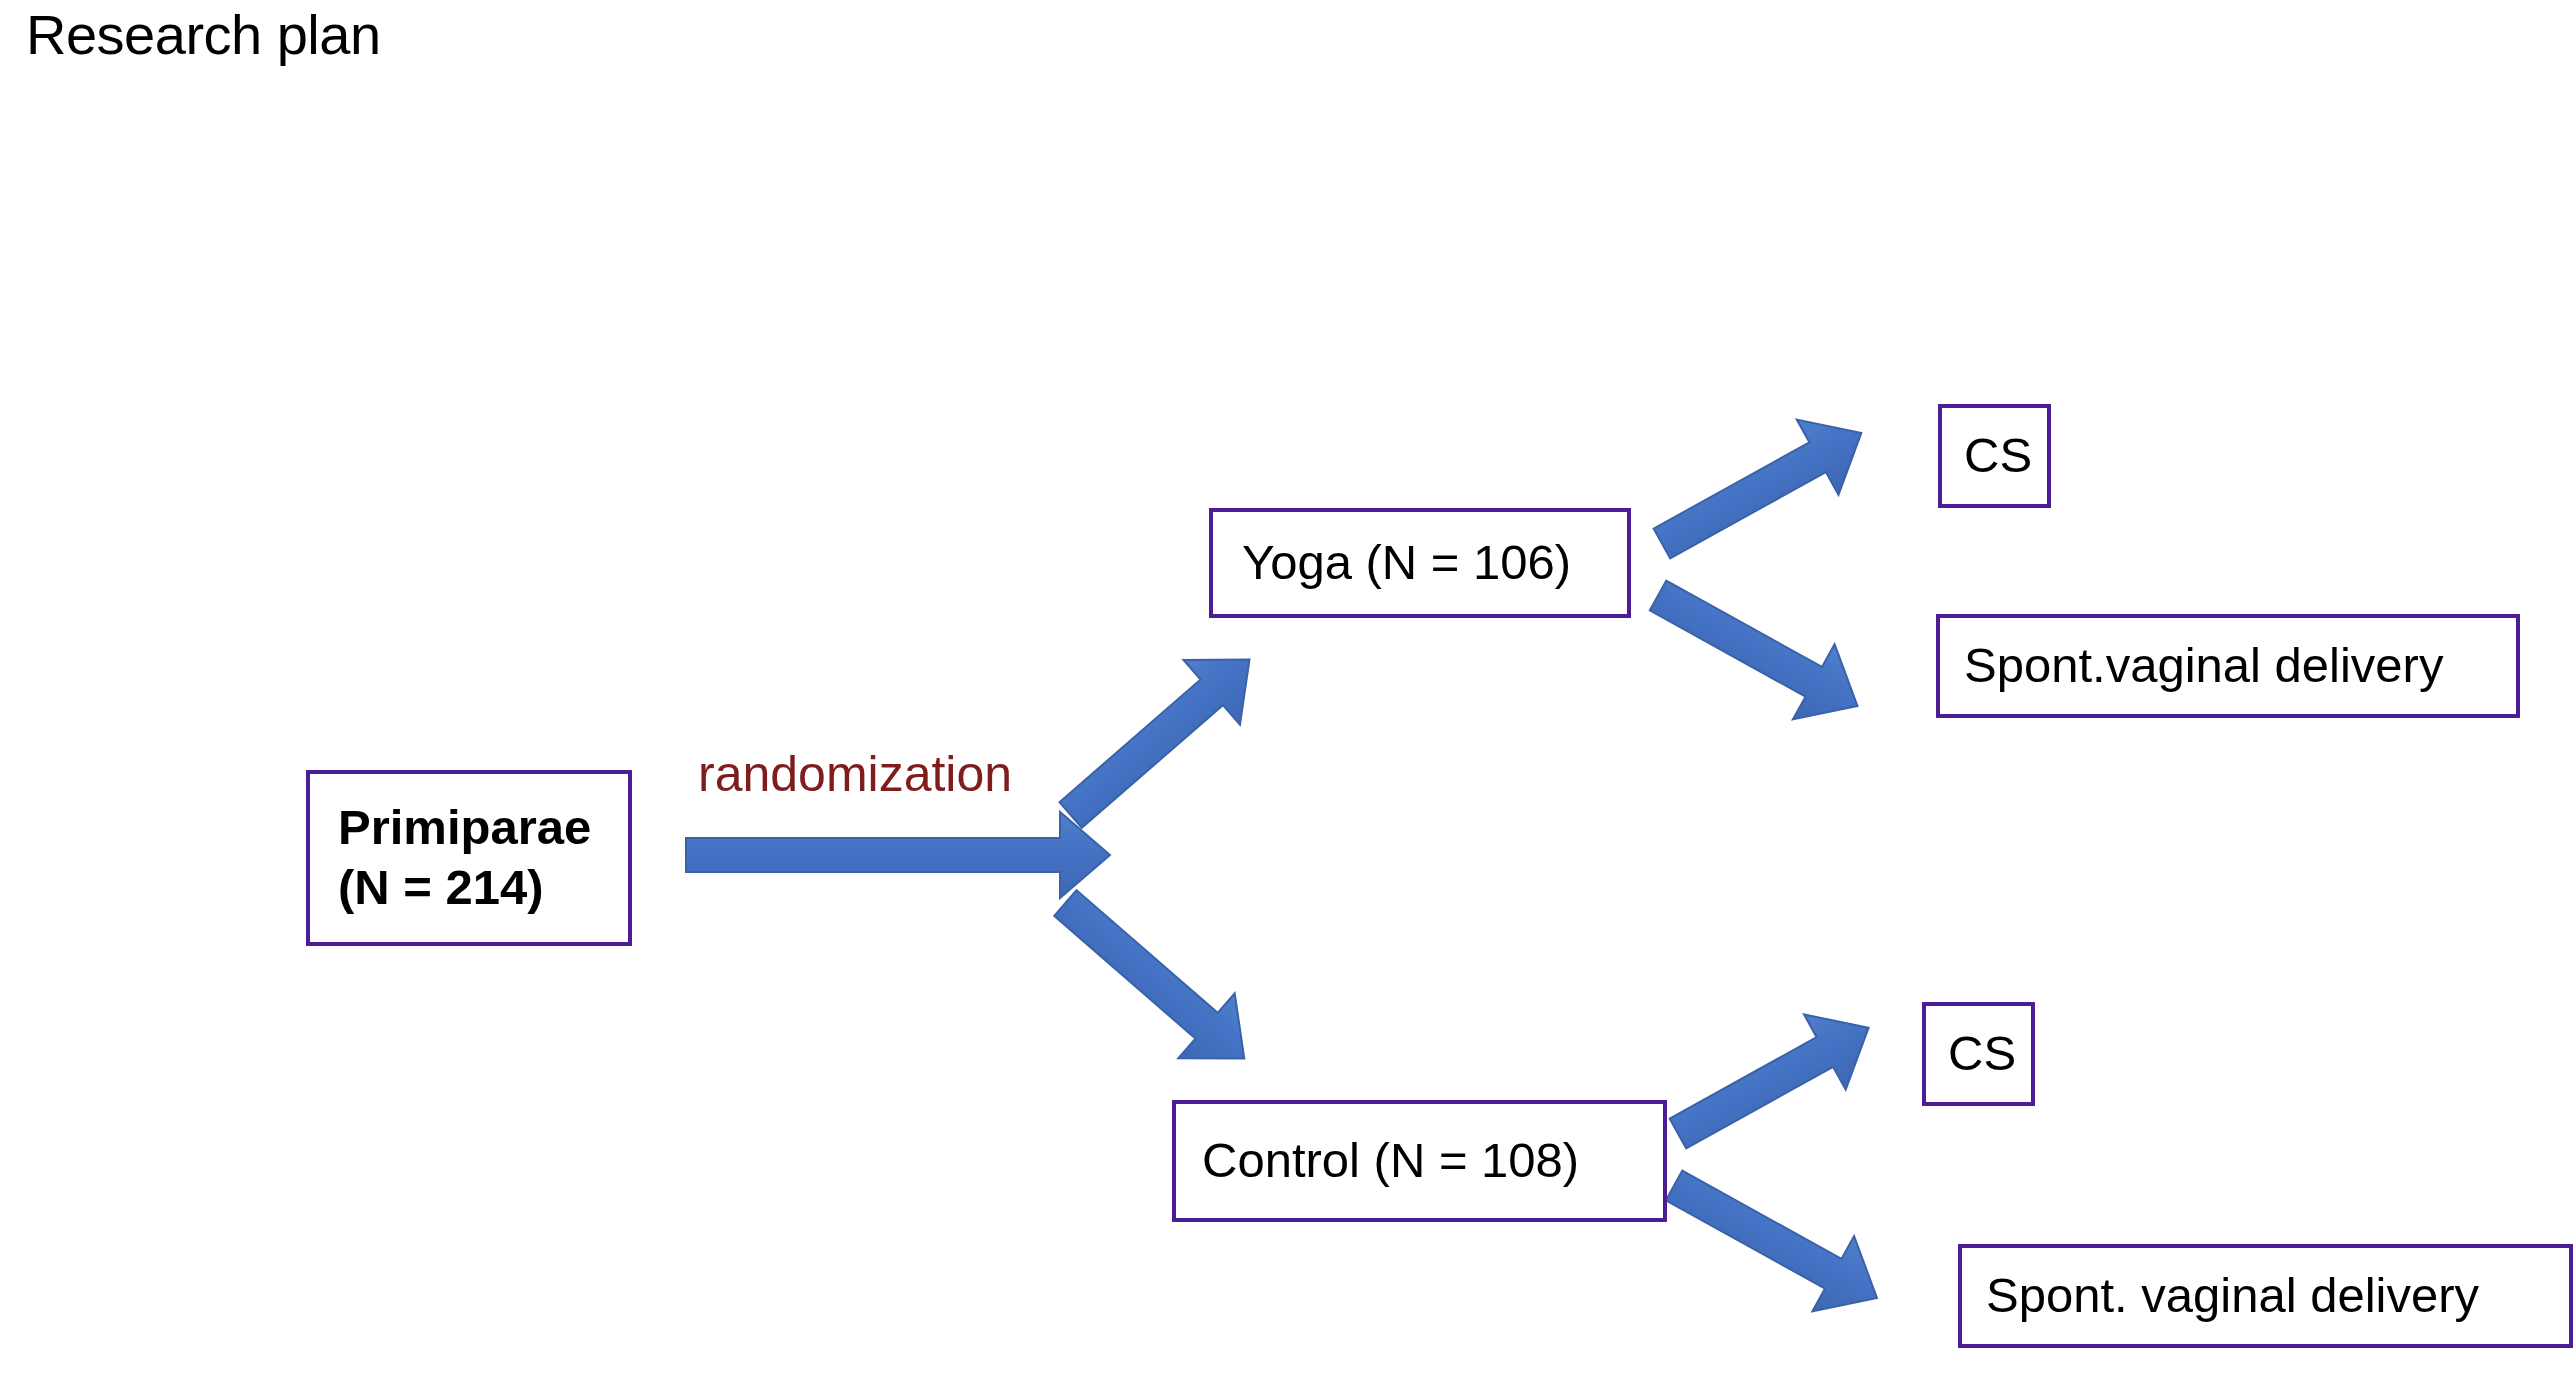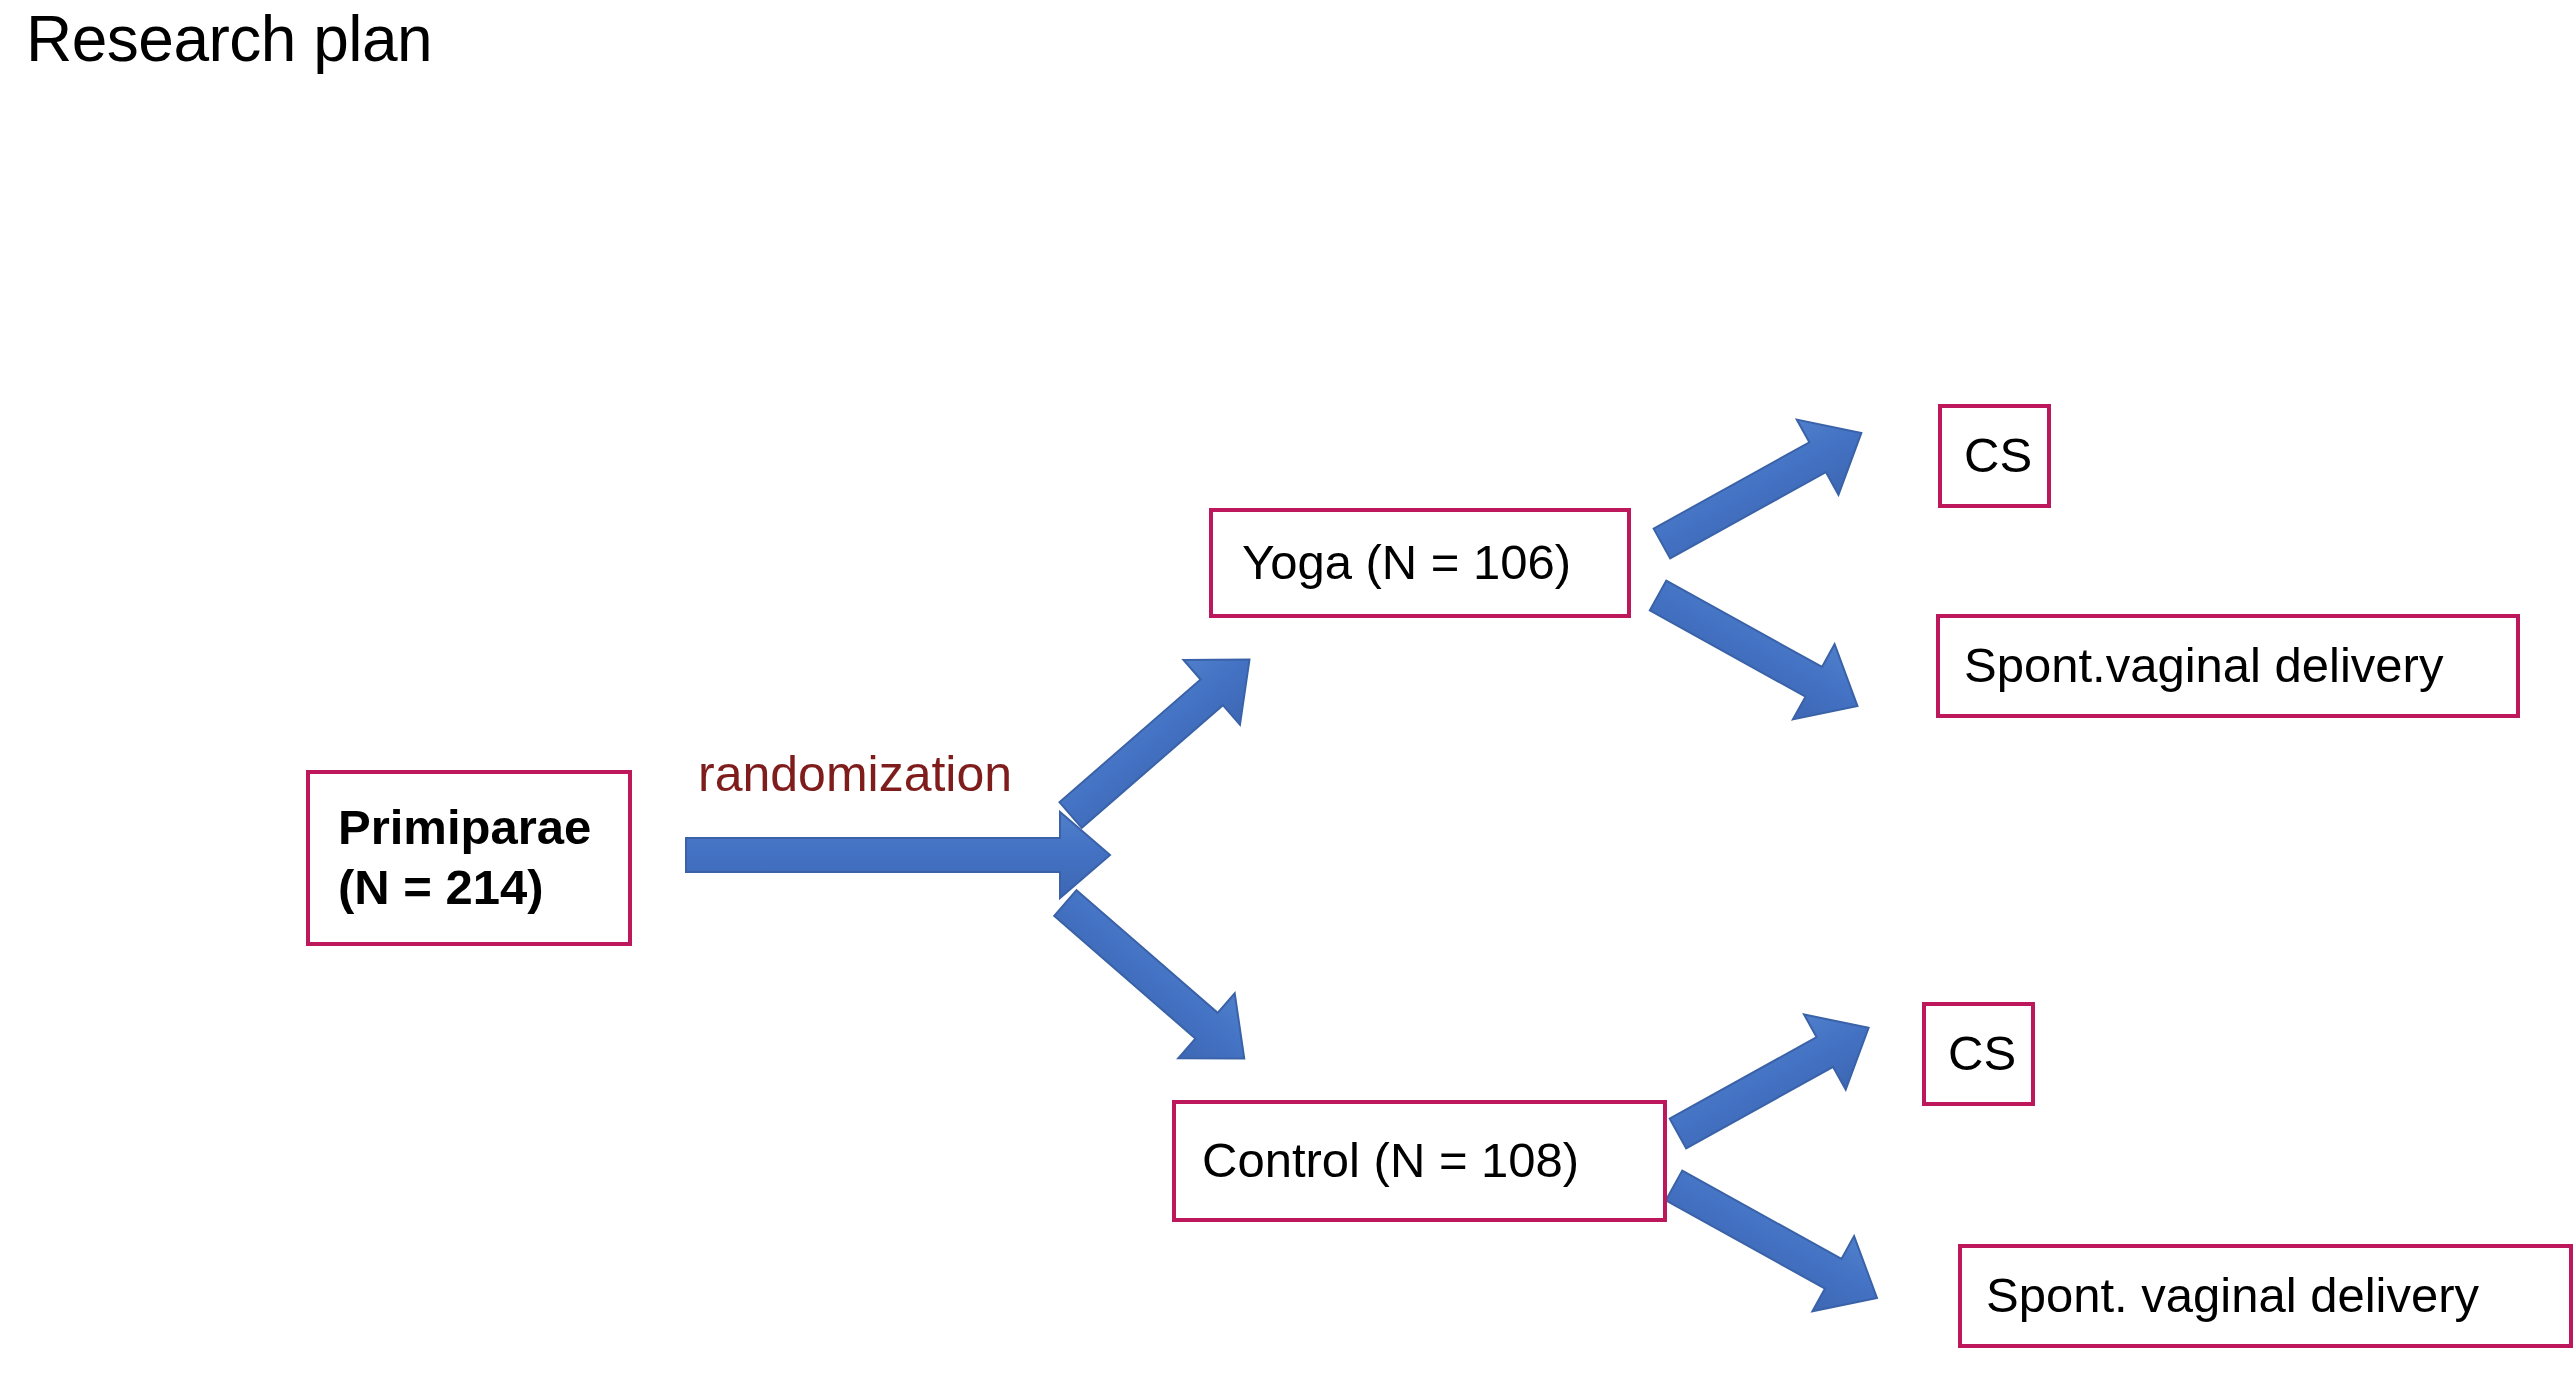--- a/index.html
+++ b/index.html
@@ -16,32 +16,32 @@
     position: relative;
     width: 2575px;
     height: 1373px;
     background: #ffffff;
     overflow: hidden;
   }
   #slide-title {
     position: absolute;
     left: 26px;
     top: 6px;
-    font-size: 64px;
+    font-size: 56px;
     line-height: 1.05;
     font-weight: 400;
     letter-spacing: -0.5px;
     color: #000000;
     white-space: nowrap;
   }
   .node {
     position: absolute;
     box-sizing: border-box;
     background: #ffffff;
-    border: 4px solid #be185d;
+    border: 4px solid #4c1d95;
     display: flex;
     align-items: center;
     justify-content: flex-start;
     font-size: 49px;
     line-height: 1.22;
     color: #000000;
     white-space: pre-line;
     padding: 0 20px;
   }
   .node-label {

